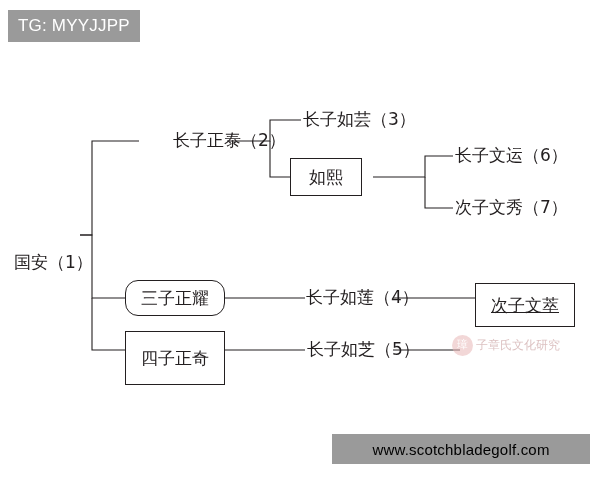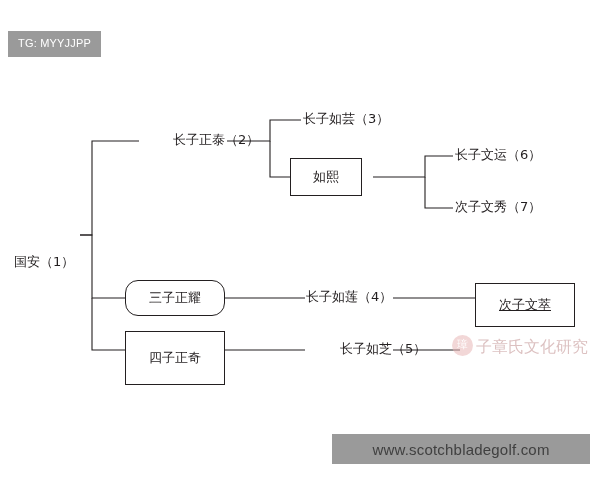--- a/index.html
+++ b/index.html
@@ -20,55 +20,54 @@
     height: 480px;
     background: #ffffff;
   }
   
   .tg-badge {
     position: absolute;
     left: 8px;
     top: 10px;
     background: #9a9a9a;
     color: #ffffff;
-    font-size: 11px;
+    font-size: 17px;
     line-height: 1;
     padding: 7px 10px 8px 10px;
     letter-spacing: 0.2px;
     white-space: nowrap;
     font-family: "Liberation Sans", sans-serif;
-    margin-top: 21px;
   }
   
   .wm-bar {
     position: absolute;
     left: 332px;
     top: 434px;
     width: 258px;
     height: 30px;
     background: #9a9a9a;
-    color: #404040;
+    color: #000000;
     font-size: 15px;
     display: flex;
     align-items: center;
     justify-content: center;
     font-family: "Liberation Sans", sans-serif;
     letter-spacing: 0.2px;
   }
   
   .diagram {
     position: absolute;
     left: 0;
     top: 0;
     width: 600px;
     height: 480px;
   }
   .node {
     position: absolute;
-    font-size: 13px;
+    font-size: 17px;
     color: #231f20;
     white-space: nowrap;
     font-family: "DejaVu Sans", "Liberation Sans", sans-serif;
   }
   .node.plain {
     line-height: 14px;
   }
   .node.boxed {
     border: 1px solid #231f20;
     background: #ffffff;
@@ -101,21 +100,21 @@
     left: 5px;
     top: 4px;
     font-size: 11px;
     color: #ffffff;
     line-height: 12px;
   }
   .center-wm .wm-text {
     position: absolute;
     left: 24px;
     top: 5px;
-    font-size: 16px;
+    font-size: 12px;
     color: #c08f8f;
     white-space: nowrap;
     font-family: "DejaVu Sans", "Liberation Sans", sans-serif;
   }
 </style>
 </head>
 <body>
 
 <div id="root">
 
@@ -138,21 +137,21 @@
     <div id="node-layer">
         <div class="node plain" style="left: 14px; top: 227px; width: 62px; margin-top: 28px;">国安（1）</div>
         <div class="node plain" style="left: 141px; top: 133px; width: 84px; margin-left: 32px;">长子正泰（2）</div>
         <div class="node plain" style="left: 303px; top: 112px; width: 84px;">长子如芸（3）</div>
         <div class="node boxed" style="left: 290px; top: 158px; width: 72px; height: 38px;">如熙</div>
         <div class="node plain" style="left: 455px; top: 148px; width: 84px;">长子文运（6）</div>
         <div class="node plain" style="left: 455px; top: 200px; width: 84px;">次子文秀（7）</div>
         <div class="node boxed" style="left: 125px; top: 280px; width: 100px; height: 36px; border-radius: 13px;">三子正耀</div>
         <div class="node boxed" style="left: 125px; top: 331px; width: 100px; height: 54px;">四子正奇</div>
         <div class="node plain" style="left: 306px; top: 290px; width: 84px;">长子如莲（4）</div>
-        <div class="node plain" style="left: 307px; top: 342px; width: 84px; margin-left: 33px;">长子如芝（5）</div>
+        <div class="node plain" style="left: 307px; top: 342px; width: 84px;">长子如芝（5）</div>
         <div class="node boxed" style="left: 475px; top: 283px; width: 100px; height: 44px; text-decoration: underline;">次子文萃</div>
       </div>
   </div>
 
   <div class="center-wm">
     <div class="ring">
       <span class="inner">璋</span>
     </div>
     <div class="wm-text">子章氏文化研究</div>
   </div>

